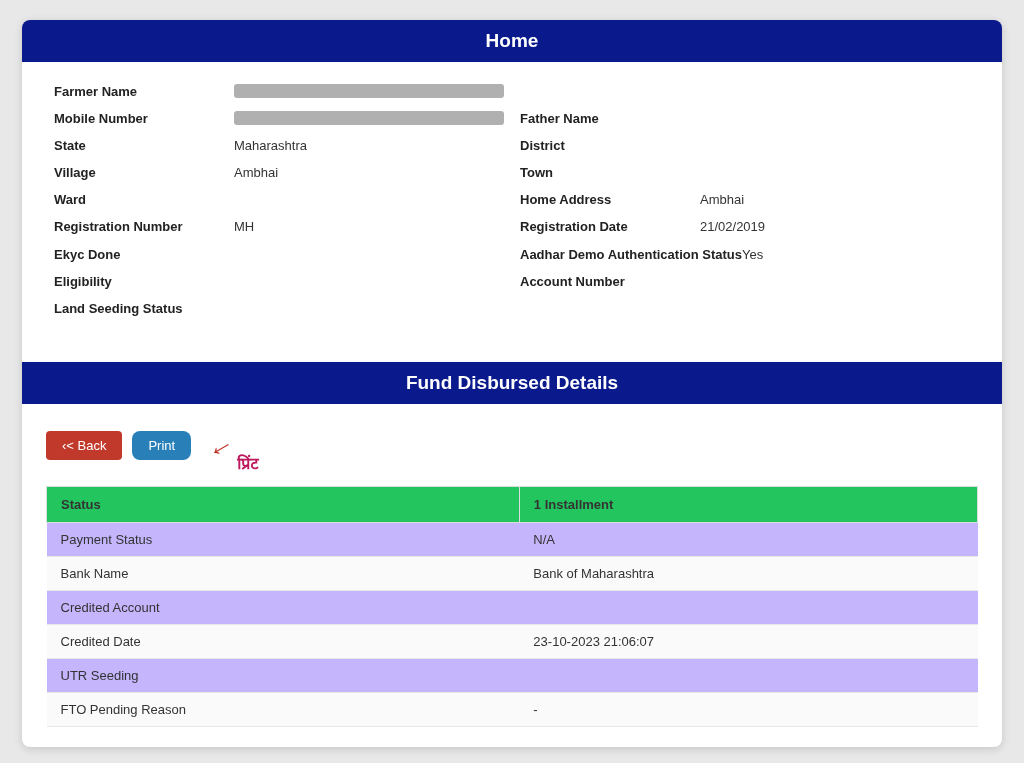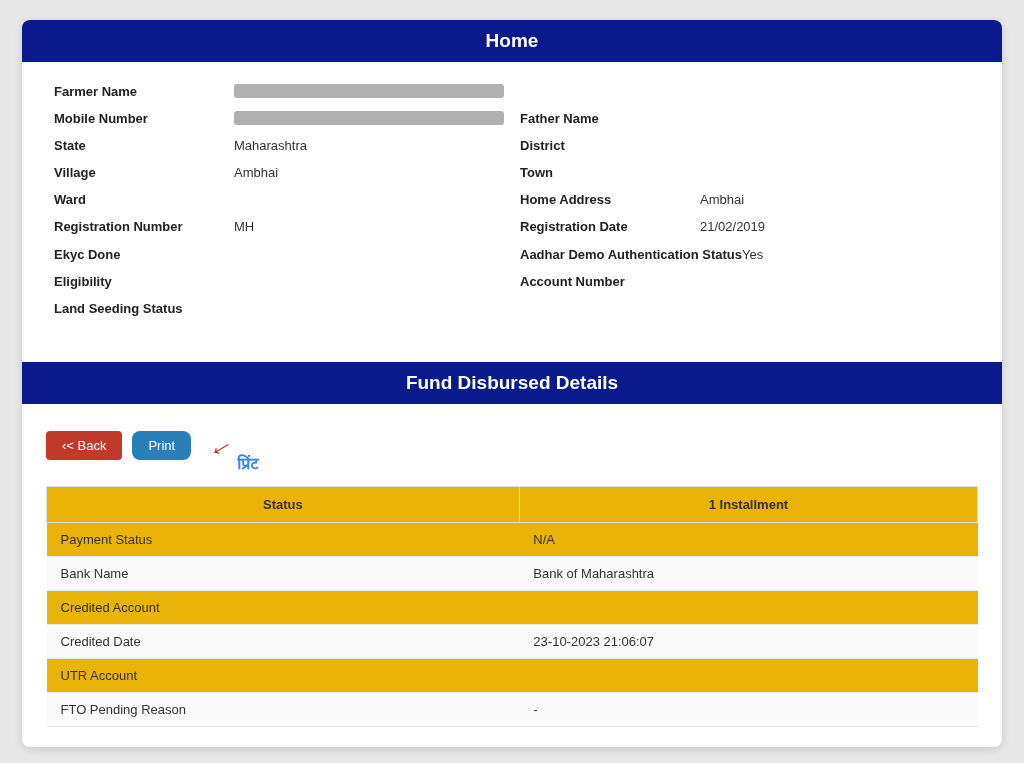--- a/index.html
+++ b/index.html
@@ -104,44 +104,44 @@
     }
     .arrow-icon {
       color: #c0392b;
       font-size: 28px;
       transform: rotate(-30deg);
       display: inline-block;
       font-weight: bold;
       margin-left: 4px;
     }
     .hindi-label {
-      color: #3b82f6;
+      color: #be185d;
       font-size: 16px;
       font-weight: bold;
       margin-top: 36px;
     }
     .fund-table {
       width: calc(100% - 48px);
       margin: 0 24px;
       border-collapse: collapse;
       font-size: 13px;
     }
     .fund-table th {
-      background: #eab308;
+      background: #22c55e;
       font-weight: bold;
       color: #333;
       padding: 10px 14px;
-      text-align: center;
+      text-align: left;
       border: 1px solid #ddd;
     }
     .fund-table td {
       padding: 9px 14px;
       border-bottom: 1px solid #e8e8e8;
       color: #333;
-      background: #eab308;
+      background: #c4b5fd;
     }
     .fund-table tr:nth-child(even) td {
       background: #fafafa;
     }
   </style>
 </head>
 <body>
 
 <div class="main-container">
 
@@ -266,21 +266,21 @@
           </tr>
           <tr>
             <td>Credited Account</td>
             <td></td>
           </tr>
           <tr>
             <td>Credited Date</td>
             <td>23-10-2023 21:06:07</td>
           </tr>
           <tr>
-            <td>UTR Account</td>
+            <td>UTR Seeding</td>
             <td></td>
           </tr>
           <tr>
             <td>FTO Pending Reason</td>
             <td>-</td>
           </tr>
         </tbody>
     </table>
   </div>
 </div>

